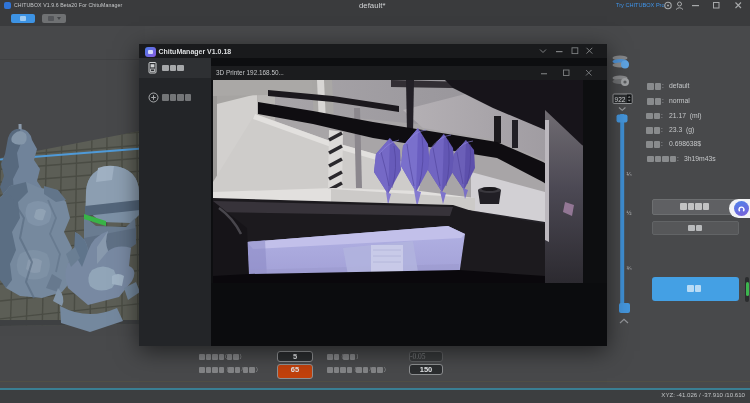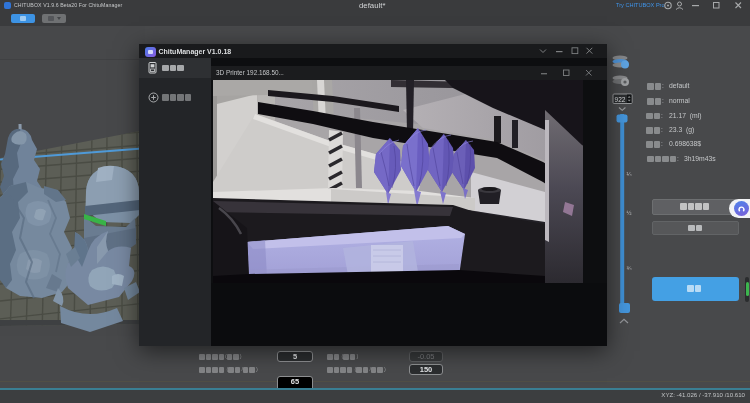--- a/index.html
+++ b/index.html
@@ -105,24 +105,24 @@
   <path d="M66,228 l9,-7 5,11 -9,9Z" fill="#6a7e93"></path>
   <path d="M124,262 l12,-6 4,10 -12,8Z" fill="#73879c"></path>
 </svg>
 
 <div class="a" style="left:0;top:336px;width:750px;height:52px;background:#48494b;"></div>
 <div class="a" style="left:0;top:381px;width:750px;height:1px;background:#514f46;"></div>
 
 <div class="a" style="left:199px;top:354px;color:#a9abad;font-size:5.5px;"><span class="zh z6"></span><span class="zh z6"></span><span class="zh z6"></span><span class="zh z6"></span><span style="font-size:5.5px;opacity:.8;">(</span><span class="zh z6"></span><span class="zh z6"></span><span style="font-size:5.5px;opacity:.8;">)</span></div>
 <div class="a" style="left:277px;top:351px;width:36px;height:11px;border:1px solid #8e9092;border-radius:3px;background:#2b2d2f;color:#e3e5e7;font-size:7.5px;font-weight:bold;text-align:center;line-height:9px;">5</div>
 <div class="a" style="left:327px;top:354px;color:#a9abad;font-size:5.5px;"><span class="zh z6"></span><span class="zh z6"></span><span style="font-size:5.5px;opacity:.8;">&nbsp;(</span><span class="zh z6"></span><span class="zh z6"></span><span style="font-size:5.5px;opacity:.8;">)</span></div>
-<div class="a" style="left:409px;top:351px;width:34px;height:11px;border:1px solid #5e6062;border-radius:3px;background:#36383a;color:#7b7d7f;font-size:7.5px;text-align:center;line-height:9px;">-0.05</div>
+<div class="a" style="left:409px;top:351px;width:34px;height:11px;border:1px solid #5e6062;border-radius:3px;background:#36383a;color:#7b7d7f;font-size:7.5px;line-height:9px;font-family:Liberation Serif, serif;">-0.05</div>
 
 <div class="a" style="left:199px;top:367px;color:#a9abad;font-size:5.5px;"><span class="zh z6"></span><span class="zh z6"></span><span class="zh z6"></span><span class="zh z6"></span><span style="font-size:5.5px;opacity:.8;">&nbsp;(</span><span class="zh z6"></span><span class="zh z6"></span><span style="font-size:5.5px;opacity:.8;">/</span><span class="zh z6"></span><span class="zh z6"></span><span style="font-size:5.5px;opacity:.8;">)</span></div>
-<div class="a" style="left:277px;top:364px;width:36px;height:15px;border:1px solid #8e9092;border-radius:3px;background:#000000;color:#e3e5e7;font-size:7.5px;font-weight:bold;text-align:center;line-height:9px;margin-top:12px;">65</div>
+<div class="a" style="left:277px;top:364px;width:36px;height:15px;border:1px solid #8e9092;border-radius:3px;background:#c2410c;color:#e3e5e7;font-size:7.5px;font-weight:bold;text-align:center;line-height:9px;">65</div>
 <div class="a" style="left:327px;top:367px;color:#a9abad;font-size:5.5px;"><span class="zh z6"></span><span class="zh z6"></span><span class="zh z6"></span><span class="zh z6"></span><span style="font-size:5.5px;opacity:.8;">&nbsp;(</span><span class="zh z6"></span><span class="zh z6"></span><span style="font-size:5.5px;opacity:.8;">/</span><span class="zh z6"></span><span class="zh z6"></span><span style="font-size:5.5px;opacity:.8;">)</span></div>
 <div class="a" style="left:409px;top:364px;width:34px;height:11px;border:1px solid #8e9092;border-radius:3px;background:#2b2d2f;color:#e3e5e7;font-size:7.5px;font-weight:bold;text-align:center;line-height:9px;">150</div>
 
 <div class="a" style="left:0;top:388px;width:750px;height:2px;background:#3a7f93;"></div>
 <div class="a" style="left:0;top:390px;width:750px;height:13px;background:#3c3e40;"></div>
 <div class="a" style="right:5px;top:392px;font-size:6.1px;color:#c2c4c6;">XYZ: -41.026 / -37.910 /10.610</div>
 
 <svg class="a" style="left:608px;top:48px;" width="34" height="285" viewBox="0 0 34 285">
 
   <g>

